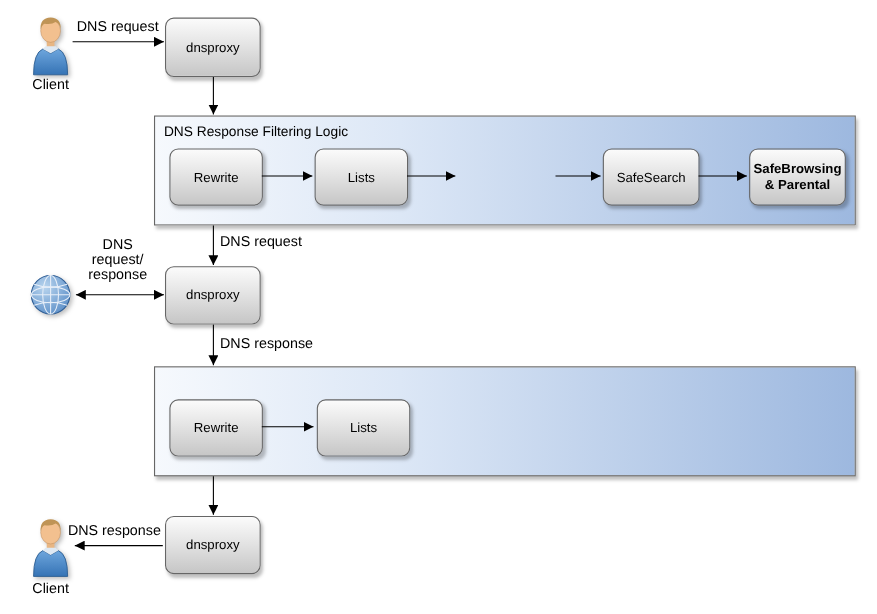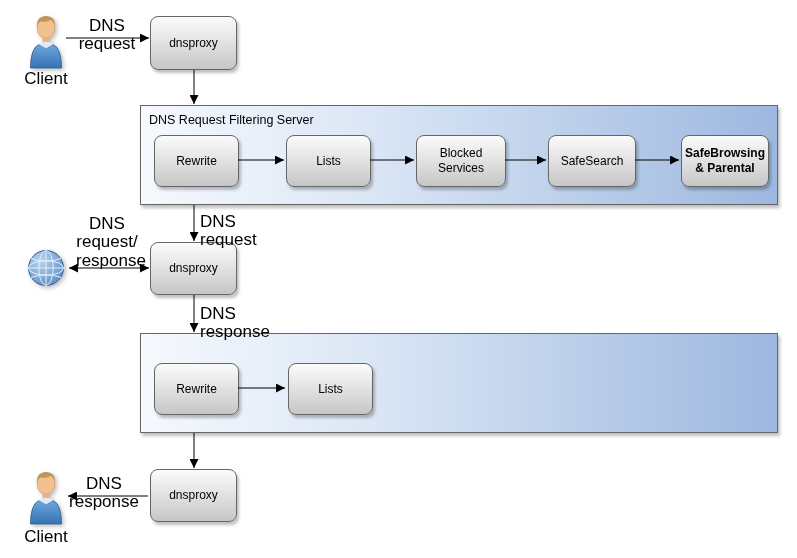--- a/index.html
+++ b/index.html
@@ -20,39 +20,36 @@
   .node, .step {
     position:absolute;
     border:1px solid #666666;
     border-radius:8px;
     background:linear-gradient(180deg,#fbfbfb 0%,#e4e4e4 45%,#c6c6c6 100%);
     box-shadow:2px 3px 3px rgba(0,0,0,0.25);
     display:flex; align-items:center; justify-content:center;
     text-align:center; font-size:12px; line-height:1.25;
   }
   .edges { position:absolute; left:0; top:0; }
-  .lbl { position:absolute; font-size:17px; line-height:1.08; }
+  .lbl { position:absolute; font-size:13px; line-height:1.08; }
   .lbl.center { text-align:center; }
   .icon { position:absolute; filter:drop-shadow(2px 2px 2px rgba(0,0,0,0.25)); }
 </style>
 </head>
 <body>
 
 <div class="canvas">
 
   <div class="pipeline" style="left:140px;top:105px;width:638px;height:100px;">
-    <div class="pipeline-title">DNS Request Filtering Server</div>
+    <div class="pipeline-title">DNS Response Filtering Logic</div>
     <div class="step" style="left:13px;top:29px;width:85px;height:52px;">
       <span>Rewrite</span>
     </div>
     <div class="step" style="left:145px;top:29px;width:85px;height:52px;">
       <span>Lists</span>
-    </div>
-    <div class="step" style="left:275px;top:29px;width:90px;height:52px;">
-      <span>Blocked Services</span>
     </div>
     <div class="step" style="left:407px;top:29px;width:88px;height:52px;">
       <span>SafeSearch</span>
     </div>
     <div class="step" style="left:540px;top:29px;width:88px;height:52px;font-weight:bold;">
       <span>SafeBrowsing &amp; Parental</span>
     </div>
   </div>
 
   <div class="pipeline" style="left:140px;top:333px;width:638px;height:100px;">

